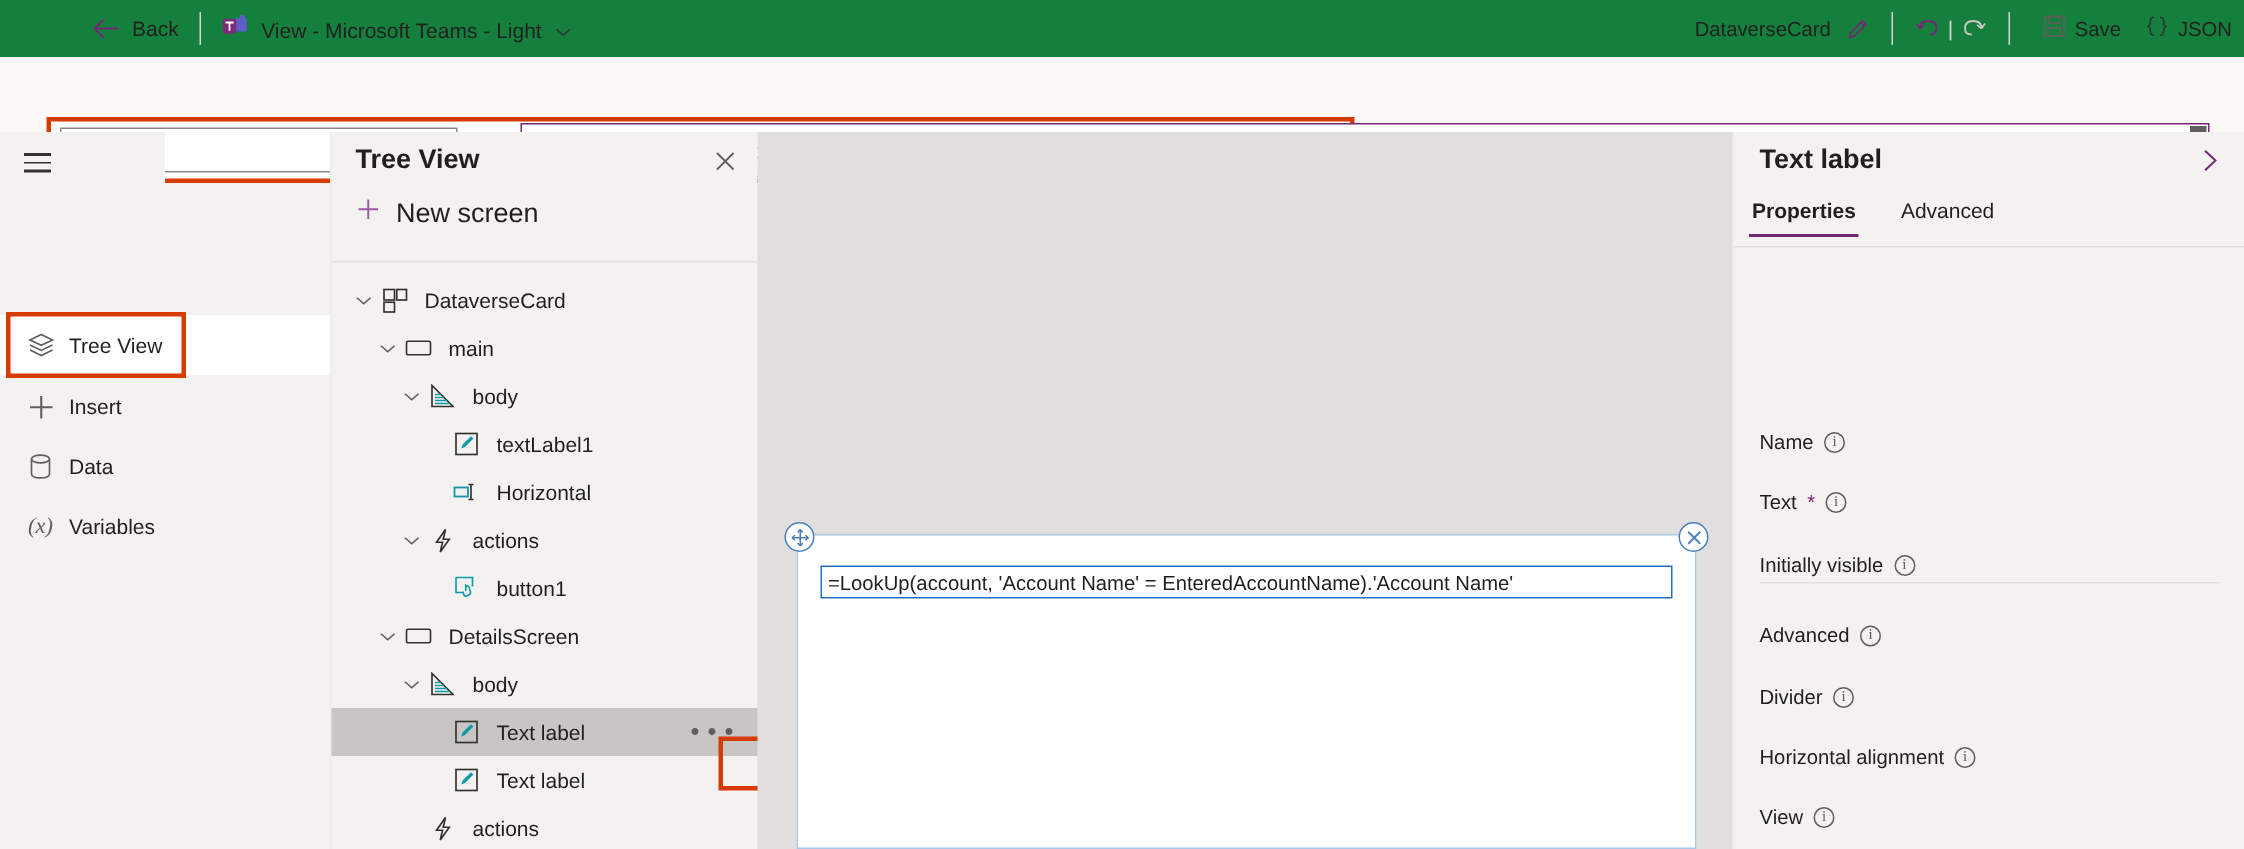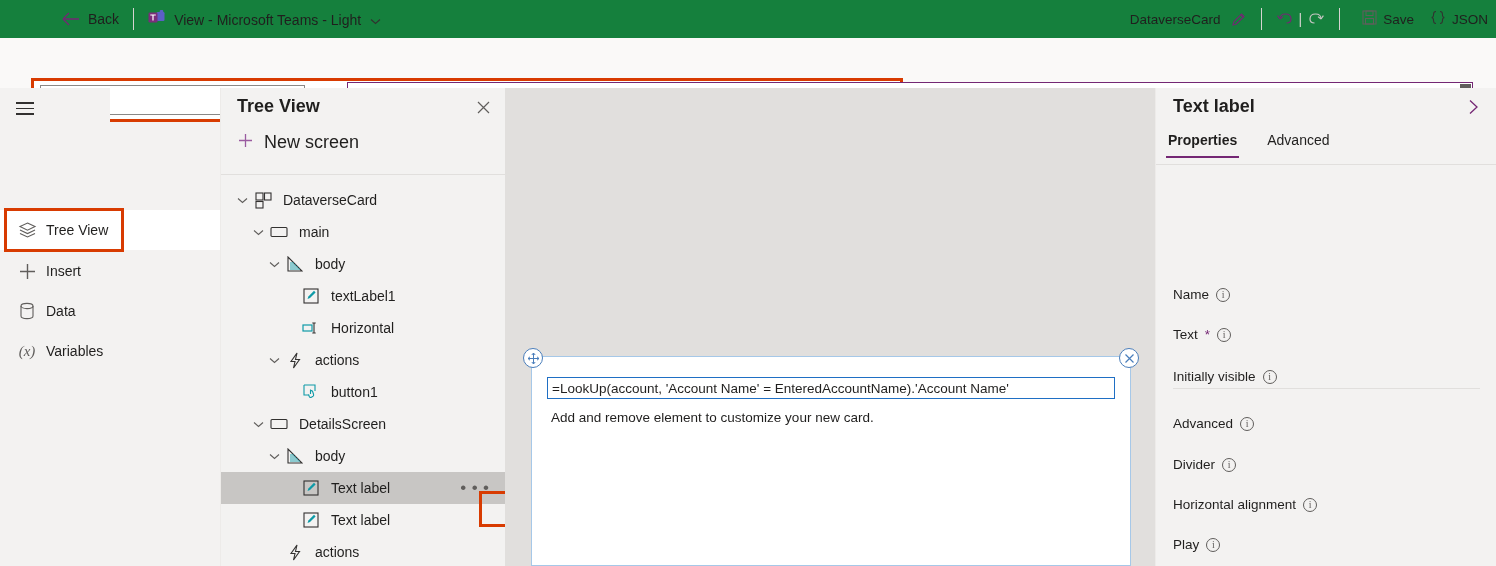--- a/index.html
+++ b/index.html
@@ -582,21 +582,20 @@
         </svg>
     </div>
     <div class="card-close">
       <svg width="11" height="11" viewBox="0 0 11 11">
           <path d="M1.5 1.5 L9.5 9.5 M9.5 1.5 L1.5 9.5" stroke="#4a7ebb" stroke-width="1.2"></path>
         </svg>
     </div>
     <div class="card-sel-label">
       <span>=LookUp(account, 'Account Name' = EnteredAccountName).'Account Name'</span>
     </div>
-    <div class="card-sub">Add and remove element to customize your new card.</div>
   </div>
 </div>
 
 <div class="props">
   <div class="props-title">Text label</div>
   <div class="props-collapse">
     <svg width="13" height="16" viewBox="0 0 13 16">
         <path d="M3 1.5 L10 8 L3 14.5" stroke="#742774" stroke-width="1.3" fill="none"></path>
       </svg>
   </div>
@@ -640,21 +639,21 @@
         </div>
       </div>
       <div class="prow" style="top: 392px; height: 32px;">
         <div class="plabel">
           <span>Horizontal alignment</span>
           <span class="info-i">i</span>
         </div>
       </div>
       <div class="prow" style="top: 432px; height: 32px;">
         <div class="plabel">
-          <span>Play</span>
+          <span>View</span>
           <span class="info-i">i</span>
         </div>
       </div>
       <div class="prow" style="top: 472px; height: 32px;"></div>
     </div>
 
 <div></div>
     <div class="prow-rule" style="top: 300px;"></div>
   </div>
 

